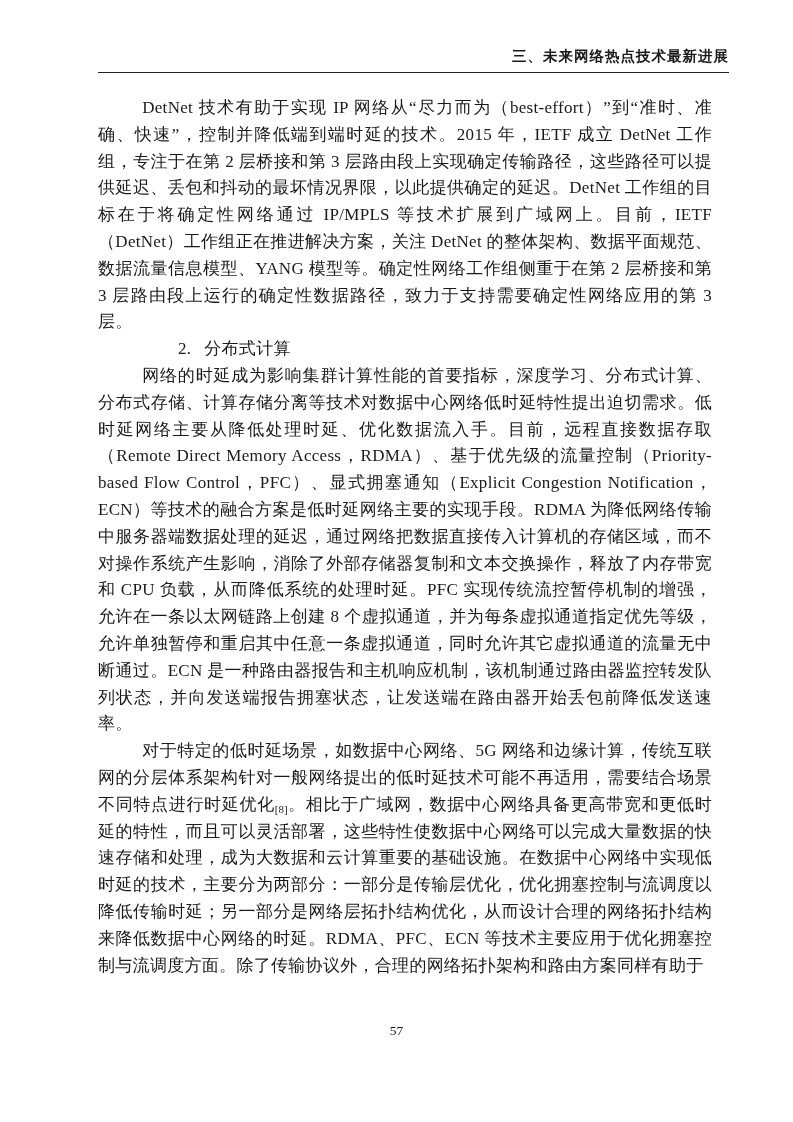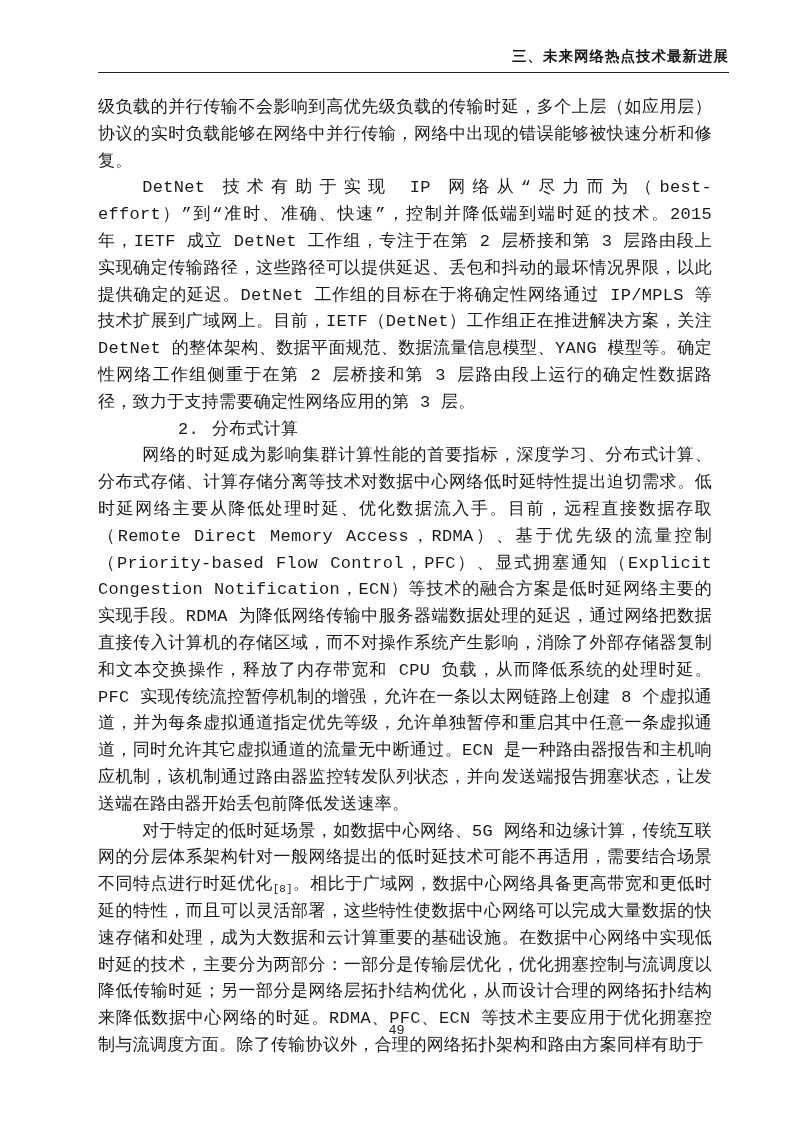--- a/index.html
+++ b/index.html
@@ -6,21 +6,21 @@
     margin: 0;
     padding: 0;
     background: #ffffff;
   }
   .page {
     position: relative;
     width: 779px;
     height: 1122px;
     background: #ffffff;
     overflow: hidden;
-    font-family: Liberation Mono, monospace;
+    font-family: Liberation Serif, serif;
     color: #1a1a1a;
   }
   .running-header {
     position: absolute;
     top: 47px;
     left: 98px;
     width: 631px;
     text-align: right;
     font-size: 14.5px;
     font-weight: bold;
@@ -84,33 +84,32 @@
 <div class="page">
 
   <div class="running-header">
     <span>三、未来网络热点技术最新进展</span>
   </div>
 
   <hr class="header-rule">
 
   <div class="body-text">
 
-    <p class="para-continuation">级负载的并行传输不会影响到高优先级负载的传输时延，多个上层（如应用层）协议的实时负载能够在网络中并行传输，网络中出现的错误能够被快速分析和修复。</p>
 
     <p class="para-indent">DetNet 技术有助于实现 IP 网络从“尽力而为（best-effort）”到“准时、准确、快速”，控制并降低端到端时延的技术。2015 年，IETF 成立 DetNet 工作组，专注于在第 2 层桥接和第 3 层路由段上实现确定传输路径，这些路径可以提供延迟、丢包和抖动的最坏情况界限，以此提供确定的延迟。DetNet 工作组的目标在于将确定性网络通过 IP/MPLS 等技术扩展到广域网上。目前，IETF（DetNet）工作组正在推进解决方案，关注 DetNet 的整体架构、数据平面规范、数据流量信息模型、YANG 模型等。确定性网络工作组侧重于在第 2 层桥接和第 3 层路由段上运行的确定性数据路径，致力于支持需要确定性网络应用的第 3 层。</p>
 
     <p class="section-heading">
       <span class="sec-num">2.</span><span>分布式计算</span>
     </p>
 
     <p class="para-indent">网络的时延成为影响集群计算性能的首要指标，深度学习、分布式计算、分布式存储、计算存储分离等技术对数据中心网络低时延特性提出迫切需求。低时延网络主要从降低处理时延、优化数据流入手。目前，远程直接数据存取（Remote Direct Memory Access，RDMA）、基于优先级的流量控制（Priority-based Flow Control，PFC）、显式拥塞通知（Explicit Congestion Notification，ECN）等技术的融合方案是低时延网络主要的实现手段。RDMA 为降低网络传输中服务器端数据处理的延迟，通过网络把数据直接传入计算机的存储区域，而不对操作系统产生影响，消除了外部存储器复制和文本交换操作，释放了内存带宽和 CPU 负载，从而降低系统的处理时延。PFC 实现传统流控暂停机制的增强，允许在一条以太网链路上创建 8 个虚拟通道，并为每条虚拟通道指定优先等级，允许单独暂停和重启其中任意一条虚拟通道，同时允许其它虚拟通道的流量无中断通过。ECN 是一种路由器报告和主机响应机制，该机制通过路由器监控转发队列状态，并向发送端报告拥塞状态，让发送端在路由器开始丢包前降低发送速率。</p>
 
     <p class="para-indent">
       <span>对于特定的低时延场景，如数据中心网络、5G 网络和边缘计算，传统互联网的分层体系架构针对一般网络提出的低时延技术可能不再适用，需要结合场景不同特点进行时延优化</span><sub class="citation-ref">[8]</sub><span>。相比于广域网，数据中心网络具备更高带宽和更低时延的特性，而且可以灵活部署，这些特性使数据中心网络可以完成大量数据的快速存储和处理，成为大数据和云计算重要的基础设施。在数据中心网络中实现低时延的技术，主要分为两部分：一部分是传输层优化，优化拥塞控制与流调度以降低传输时延；另一部分是网络层拓扑结构优化，从而设计合理的网络拓扑结构来降低数据中心网络的时延。RDMA、PFC、ECN 等技术主要应用于优化拥塞控制与流调度方面。除了传输协议外，合理的网络拓扑架构和路由方案同样有助于</span>
     </p>
 
   </div>
 
   <div class="page-footer">
-    <span>49</span>
+    <span>57</span>
   </div>
 
 </div>
 
 </body></html>

